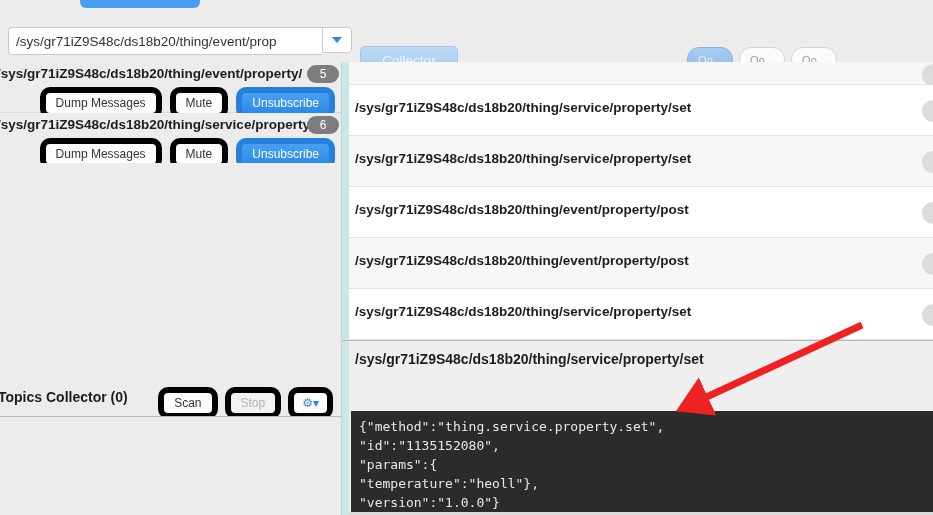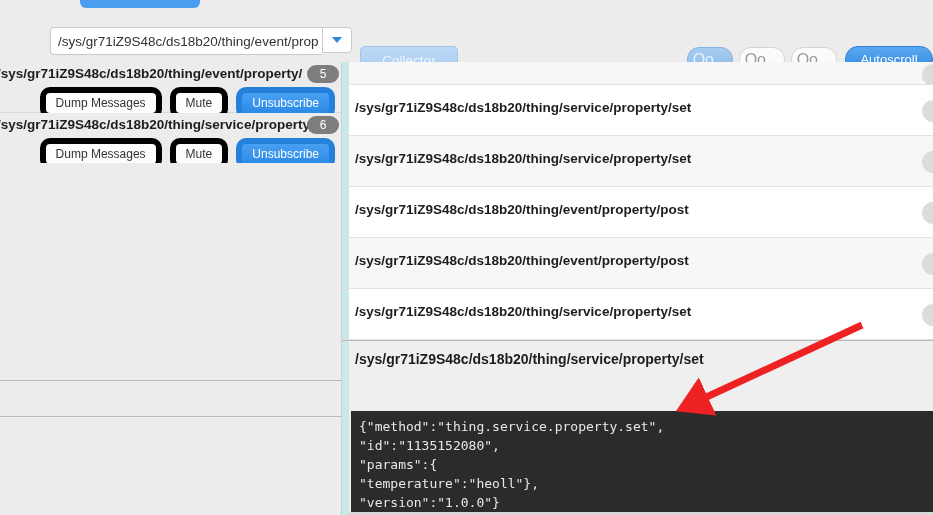--- a/index.html
+++ b/index.html
@@ -24,41 +24,41 @@
     background:#ececec;
   }
   .topic-wrap{
     position:absolute;left:8px;top:9px;width:344px;height:26px;
     display:flex;align-items:stretch;
   }
   .topic-input{
     flex:1 1 auto;background:#fff;border:1px solid #c9c9c9;border-right:none;
     border-radius:4px 0 0 4px;
     display:flex;align-items:center;padding:13px 7px;
-    font-size:13.5px;color:#333;white-space:nowrap;overflow:hidden;margin-left:42px;
+    font-size:13.5px;color:#333;white-space:nowrap;overflow:hidden;
   }
   .topic-caret{
     width:28px;background:#fff;border:1px solid #c9c9c9;border-radius:0 4px 4px 0;
     display:flex;align-items:center;justify-content:center;
   }
   .topic-caret svg{display:block;}
   .subscribe-btn{
     position:absolute;left:360px;top:28px;width:96px;height:26px;
     background:linear-gradient(#bcd9f5,#a9cdf0);
     border:1px solid #a0c3e6;border-radius:5px;
     color:#f0f6fd;font-size:13.5px;
     display:flex;align-items:center;justify-content:center;
     cursor:default;
   }
 
   .qos-group{position:absolute;right:96px;top:29px;display:flex;gap:6px;}
   .qos{
     width:44px;height:23px;border-radius:12px;
     display:flex;align-items:center;justify-content:center;
-    font-size:16px;border:1px solid #d4d4d4;background:#fbfbfb;color:#9a9a9a;
+    font-size:11px;border:1px solid #d4d4d4;background:#fbfbfb;color:#9a9a9a;
   }
   .qos.on{
     background:linear-gradient(#a8cdf0,#8dbcea);
     border-color:#86b4e2;color:#e8f1fb;
   }
   .autoscroll{
     position:absolute;right:0px;top:28px;width:86px;height:25px;
     border-radius:13px;border:1px solid #2b7fd4;
     background:linear-gradient(#5aa8f0,#2f86e0);
     color:#fff;font-size:13px;
@@ -183,21 +183,20 @@
     </div>
 
     <div class="subscribe-btn">Collector</div>
 
     <div class="qos-group">
       <div class="qos on">Qo...</div>
       <div class="qos">Qo...</div>
       <div class="qos">Qo...</div>
     </div>
 
-    <div class="autoscroll">Autoscroll</div>
   </div>
 
   <div class="left-panel">
 
     <div class="sub-list">
 
       <div class="sub-item">
         <div class="sub-topic">/sys/gr71iZ9S48c/ds18b20/thing/event/property/</div>
         <div class="sub-count" style="left:307px;">5</div>
         <div class="sub-actions">
@@ -214,20 +213,28 @@
           <div class="pill">Dump Messages</div>
           <div class="pill">Mute</div>
           <div class="pill blue">Unsubscribe</div>
         </div>
       </div>
 
     </div>
 
     <div class="left-empty"></div>
 
+    <div class="collector">
+      <div class="collector-title">Topics Collector (0)</div>
+      <div class="collector-actions">
+        <div class="pill">Scan</div>
+        <div class="pill disabled">Stop</div>
+        <div class="pill gear">⚙▾</div>
+      </div>
+    </div>
 
     <div class="collector-body"></div>
   </div>
 
   <div class="msg-panel">
 
     <div class="msg-row partial">
       <div class="strip"></div>
       <div class="dot" style="top:2px;"></div>
     </div>

